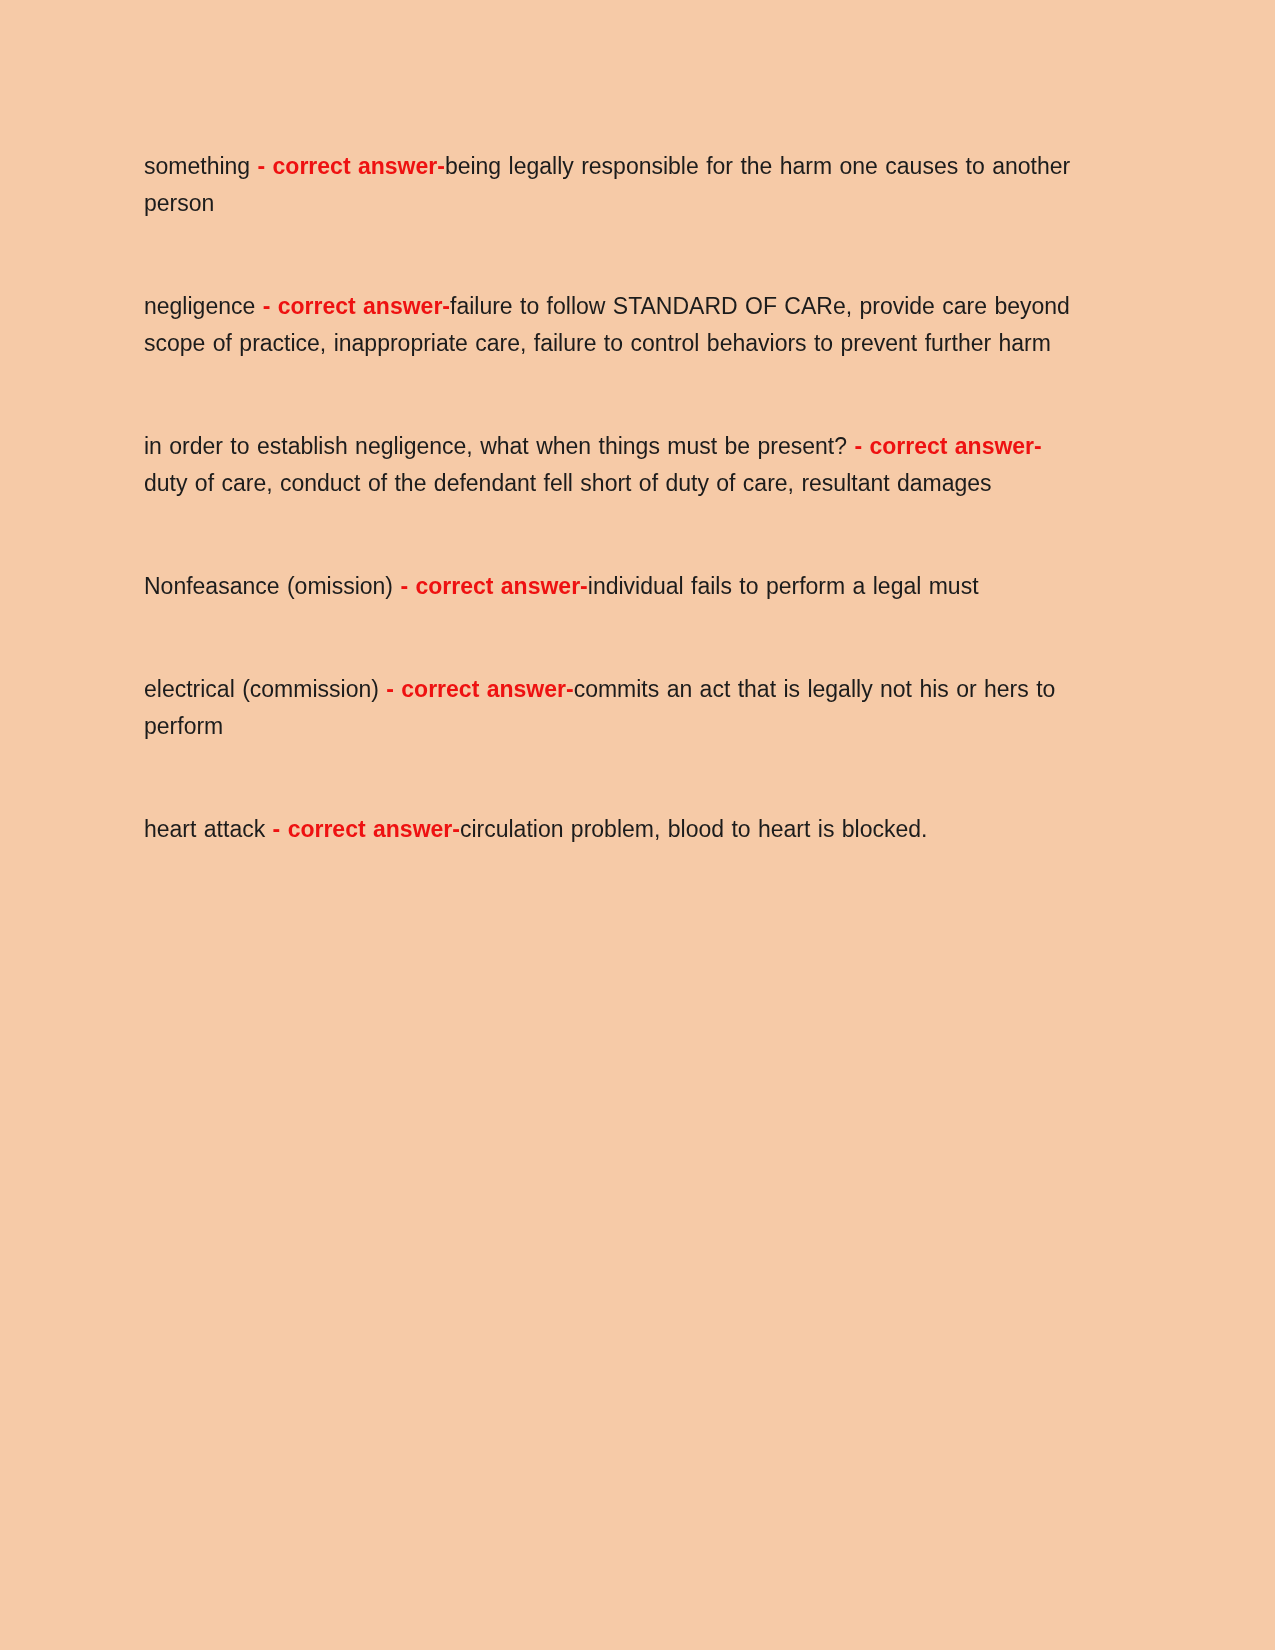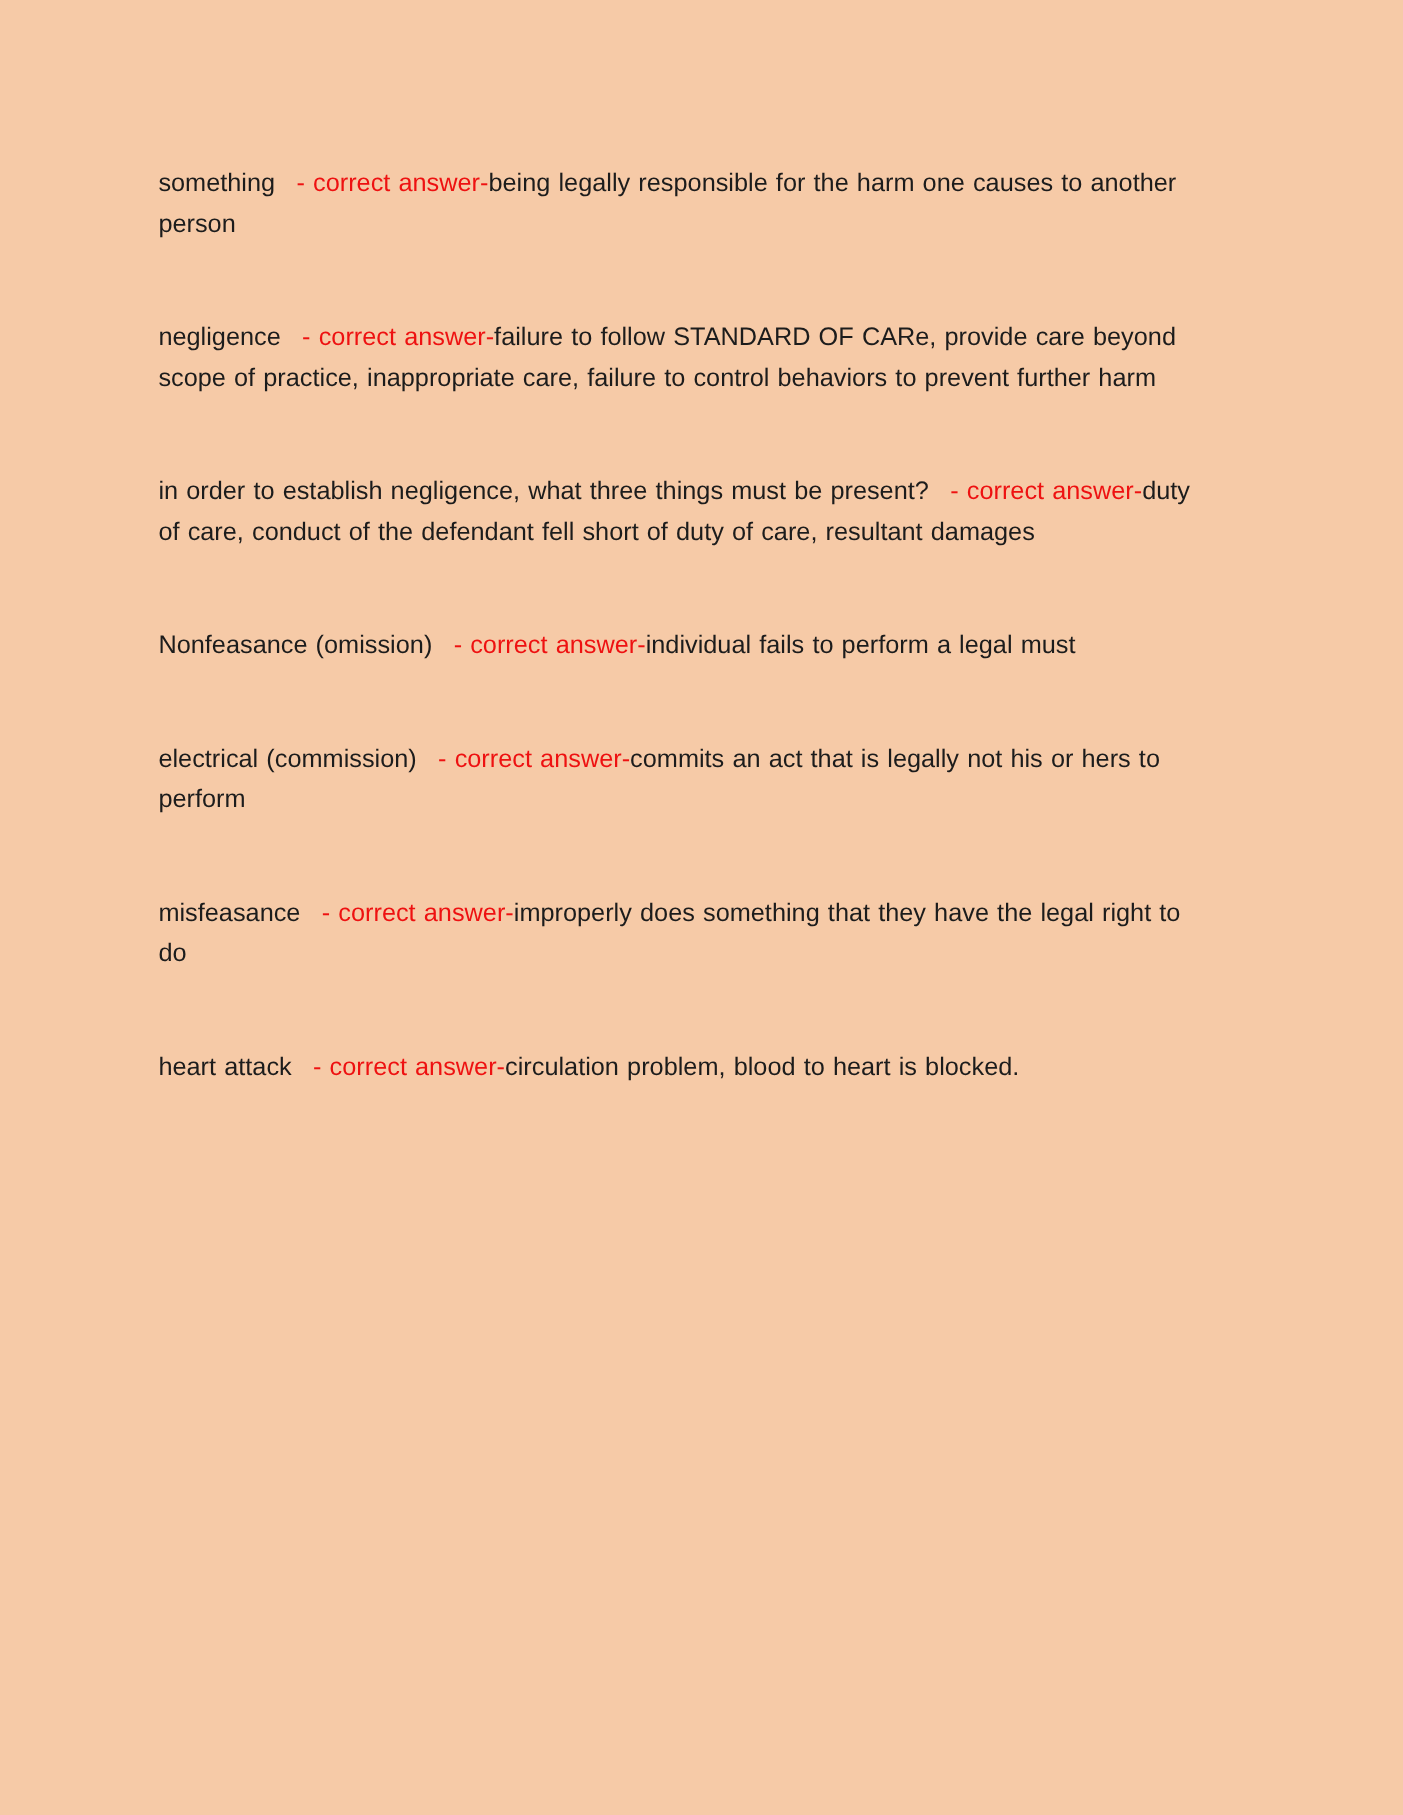--- a/index.html
+++ b/index.html
@@ -28,39 +28,37 @@
     margin: 0 0 66px 0;
     max-width: 940px;
     word-spacing: 1px;
   }
   .term, .answer {
     color: var(--ink);
     font-weight: 400;
   }
   .correct-label {
     color: var(--accent);
-    font-weight: 400;
-    margin-left: 12px;
+    font-weight: 700;
   }
 </style>
 </head>
 <body>
 
 <main class="page">
   <section id="flashcard-list">
   <p class="card"><span class="term">something</span> <span class="correct-label">- correct answer-</span><span class="answer">being legally responsible for the harm one causes to another person</span></p>
 
   <p class="card"><span class="term">negligence</span> <span class="correct-label">- correct answer-</span><span class="answer">failure to follow STANDARD OF CARe, provide care beyond scope of practice, inappropriate care, failure to control behaviors to prevent further harm</span></p>
 
-  <p class="card"><span class="term">in order to establish negligence, what three things must be present?</span> <span class="correct-label">- correct answer-</span><span class="answer">duty of care, conduct of the defendant fell short of duty of care, resultant damages</span></p>
+  <p class="card"><span class="term">in order to establish negligence, what when things must be present?</span> <span class="correct-label">- correct answer-</span><span class="answer">duty of care, conduct of the defendant fell short of duty of care, resultant damages</span></p>
 
   <p class="card"><span class="term">Nonfeasance (omission)</span> <span class="correct-label">- correct answer-</span><span class="answer">individual fails to perform a legal must</span></p>
 
   <p class="card"><span class="term">electrical (commission)</span> <span class="correct-label">- correct answer-</span><span class="answer">commits an act that is legally not his or hers to perform</span></p>
 
-  <p class="card"><span class="term">misfeasance</span> <span class="correct-label">- correct answer-</span><span class="answer">improperly does something that they have the legal right to do</span></p>
 
 
 
 
   <p class="card"><span class="term">heart attack</span> <span class="correct-label">- correct answer-</span><span class="answer">circulation problem, blood to heart is blocked.</span></p>
 </section>
 </main>
 
 </body></html>

